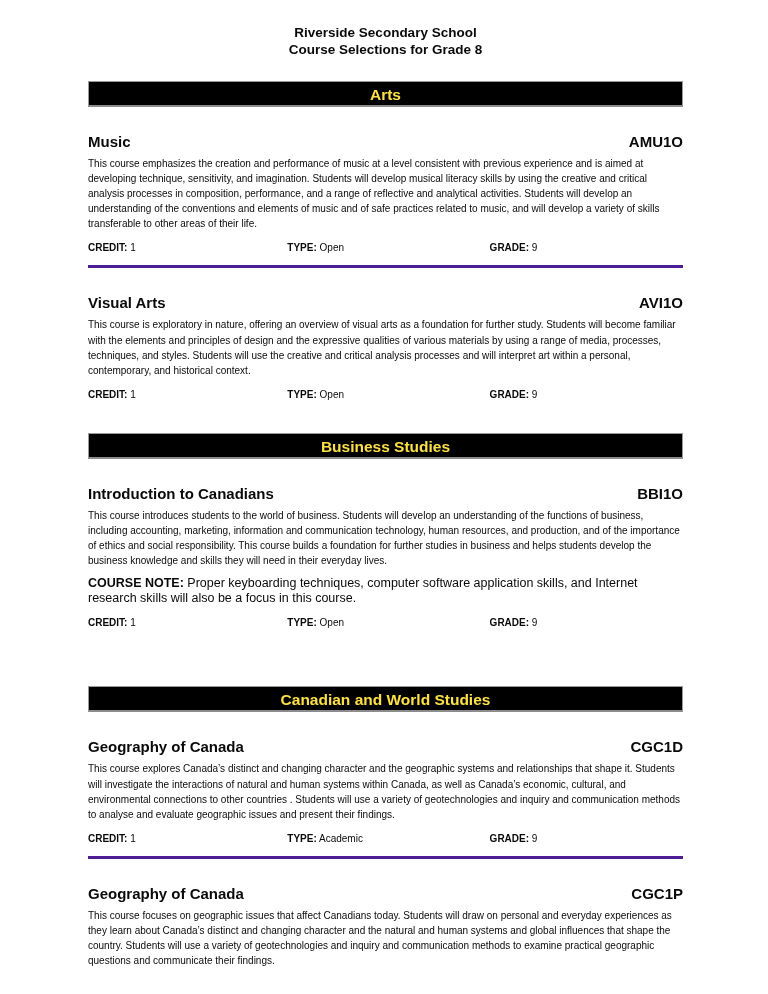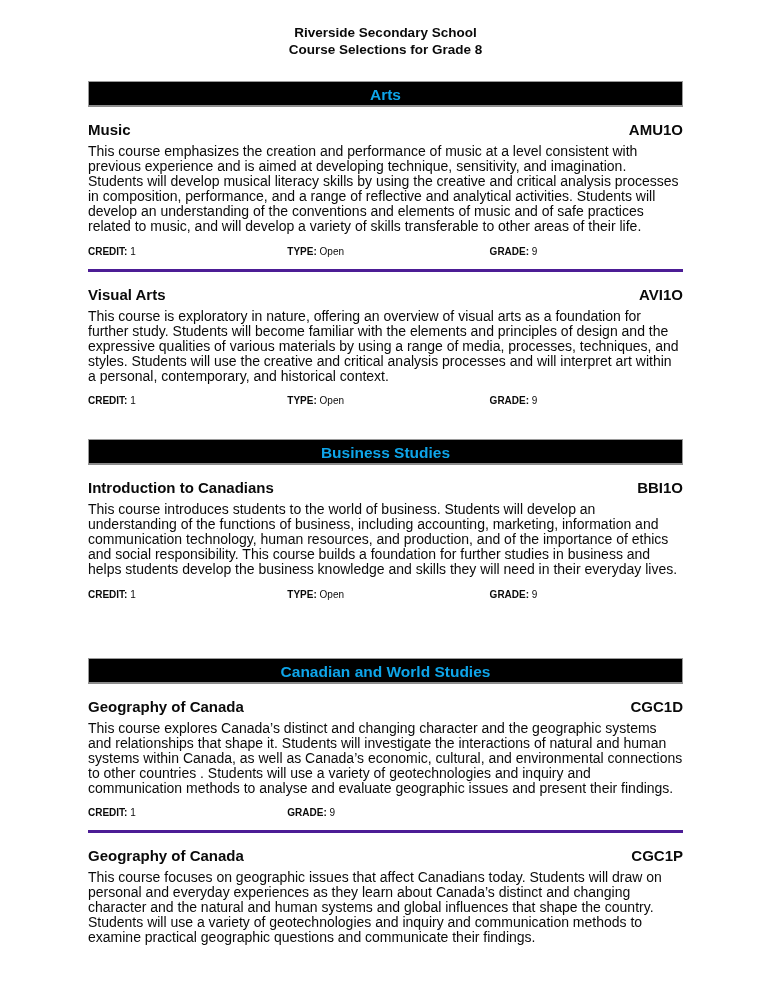--- a/index.html
+++ b/index.html
@@ -21,46 +21,46 @@
     font-weight: bold;
     font-size: 13.5px;
     line-height: 17px;
   }
   .sections { display: block; }
   .section { margin-top: 21px; }
   .section:first-child { margin-top: 23px; }
   .section:last-child { margin-top: 46px; }
   .section-bar {
     background: #000000;
-    color: #0ea5e9;
+    color: #fde047;
     text-align: center;
     font-weight: bold;
     font-size: 15.5px;
     height: 26px;
     line-height: 25px;
     border: 1px solid #9a9a9a;
     border-bottom: 2px solid #8c8c8c;
   }
   .course { padding: 6px 0 9px; }
   .course + .course { border-top: 3px solid #4c1d95; }
   .course-head {
     display: flex;
     justify-content: space-between;
     align-items: baseline;
-    margin-top: 7px;
+    margin-top: 19px;
   }
   .course-title, .course-code {
     margin: 0;
     font-weight: bold;
     font-size: 15px;
     line-height: 19px;
   }
   .course-desc {
     margin: 5px 0 0;
-    font-size: 14px;
+    font-size: 10px;
     line-height: 15.1px;
   }
   .course-note {
     margin: 8px 0 0;
     font-size: 12.5px;
     line-height: 15.1px;
   }
   .course-note strong { font-weight: bold; }
   .meta-row {
     display: grid;
@@ -118,20 +118,21 @@
     <div class="section-bar">
       <span class="section-title">Business Studies</span>
     </div>
     <div class="courses">
   <article class="course">
     <div class="course-head">
       <h3 class="course-title">Introduction to Canadians</h3>
       <span class="course-code">BBI1O</span>
     </div>
     <p class="course-desc">This course introduces students to the world of business. Students will develop an understanding of the functions of business, including accounting, marketing, information and communication technology, human resources, and production, and of the importance of ethics and social responsibility. This course builds a foundation for further studies in business and helps students develop the business knowledge and skills they will need in their everyday lives.</p>
+    <p class="course-note"><strong class="note-label">COURSE NOTE:</strong><span class="note-text"> Proper keyboarding techniques, computer software application skills, and Internet research skills will also be a focus in this course.</span></p>
     <div class="meta-row">
       <div class="meta"><strong>CREDIT:</strong> <span>1</span></div>
       <div class="meta"><strong>TYPE:</strong> <span>Open</span></div>
       <div class="meta"><strong>GRADE:</strong> <span>9</span></div>
     </div>
   </article>
 </div>
   </section>
 
   <section class="section">
@@ -141,20 +142,21 @@
     <div class="courses">
   <article class="course">
     <div class="course-head">
       <h3 class="course-title">Geography of Canada</h3>
       <span class="course-code">CGC1D</span>
     </div>
     <p class="course-desc">This course explores Canada’s distinct and changing character and the geographic systems and relationships that shape it. Students will investigate the interactions of natural and human systems within Canada, as well as Canada’s economic, cultural, and environmental connections to other countries . Students will use a variety of geotechnologies and inquiry and communication methods to analyse and evaluate geographic issues and present their findings.</p>
 
     <div class="meta-row">
       <div class="meta"><strong>CREDIT:</strong> <span>1</span></div>
+      <div class="meta"><strong>TYPE:</strong> <span>Academic</span></div>
       <div class="meta"><strong>GRADE:</strong> <span>9</span></div>
     </div>
   </article>
 
   <article class="course">
     <div class="course-head">
       <h3 class="course-title">Geography of Canada</h3>
       <span class="course-code">CGC1P</span>
     </div>
     <p class="course-desc">This course focuses on geographic issues that affect Canadians today. Students will draw on personal and everyday experiences as they learn about Canada’s distinct and changing character and the natural and human systems and global influences that shape the country. Students will use a variety of geotechnologies and inquiry and communication methods to examine practical geographic questions and communicate their findings.</p>

